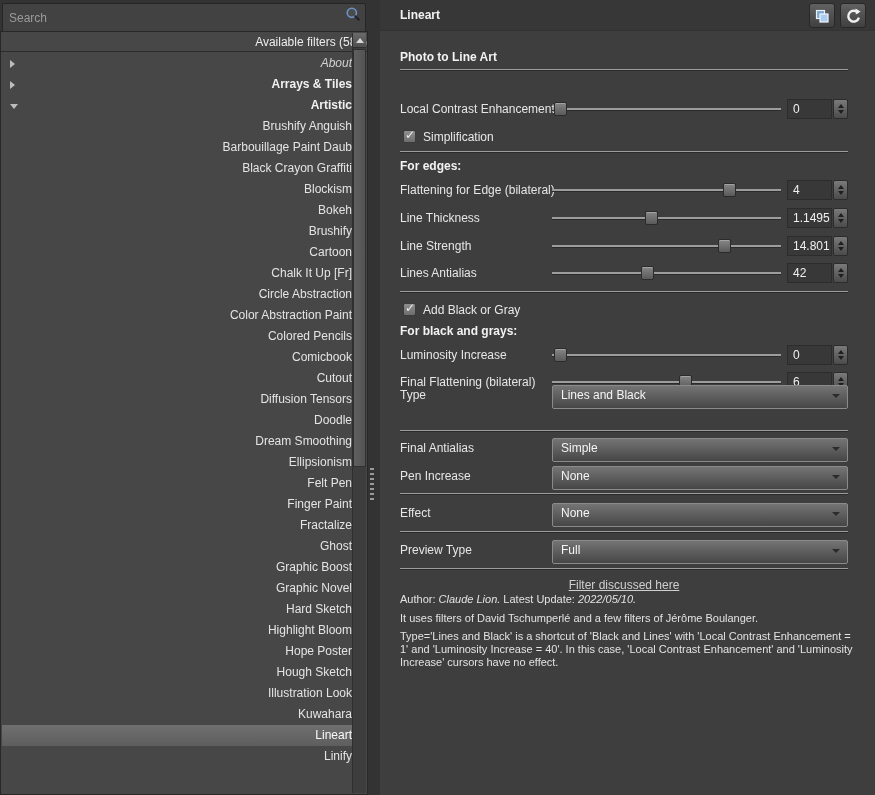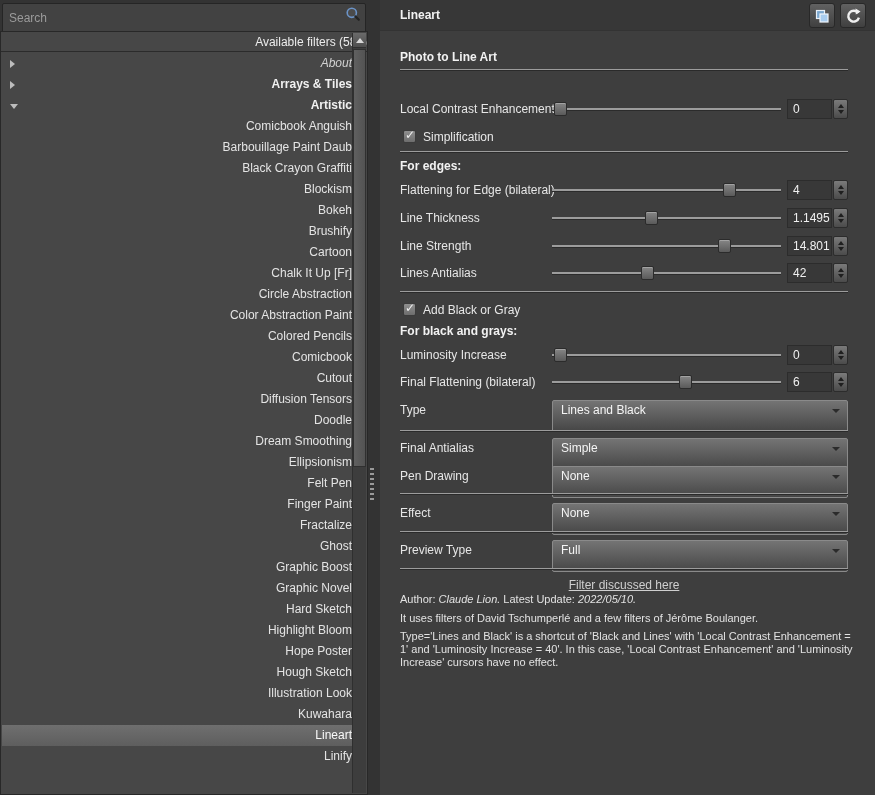--- a/index.html
+++ b/index.html
@@ -69,21 +69,21 @@
   .spin{position:absolute;right:0;top:3px;width:61px;height:20px;}
   .spin-val{position:absolute;left:0;top:0;bottom:0;right:16px;background:#383838;border:1px solid #2c2c2c;
     color:#f0f0f0;font-size:12px;line-height:18px;padding-left:5px;}
   .spin-btns{position:absolute;right:0;top:0;width:15px;height:20px;border:1px solid #2c2c2c;border-radius:2px;
     background:linear-gradient(#7a7a7a,#4b4b4b);}
   .spin-btns::before{content:"";position:absolute;left:50%;top:4px;margin-left:-3px;width:0;height:0;
     border-bottom:4px solid #1f1f1f;border-left:3px solid transparent;border-right:3px solid transparent;}
   .spin-btns::after{content:"";position:absolute;left:50%;bottom:4px;margin-left:-3px;width:0;height:0;
     border-top:4px solid #1f1f1f;border-left:3px solid transparent;border-right:3px solid transparent;}
 
-  .combo{position:absolute;left:152px;right:0;top:3px;height:32px;border:1px solid #8a8a8a;border-radius:2px;
+  .combo{position:absolute;left:152px;right:0;top:3px;height:24px;border:1px solid #8a8a8a;border-radius:2px;
     background:linear-gradient(#747474,#464646);cursor:pointer;text-align:right;}
   .combo-val{position:absolute;left:8px;top:1px;line-height:17px;font-size:12px;color:#f5f5f5;}
   .combo-arrow{position:absolute;right:7px;top:8px;width:0;height:0;
     border-top:4px solid #2b2b2b;border-left:4px solid transparent;border-right:4px solid transparent;}
 
   .checkbox{position:absolute;left:3px;top:6px;width:13px;height:13px;border:1px solid #3b3b3b;border-radius:2px;
     background:linear-gradient(#8f8f8f,#6d6d6d);cursor:pointer;}
   .checkbox.checked::after{content:"\2713";position:absolute;left:1px;top:-3px;font-size:12px;font-weight:bold;color:#f0f0f0;}
   .chk-lbl{position:absolute;left:23px;top:50%;transform:translateY(-50%);font-size:12px;color:#e8e8e8;}
 
@@ -106,21 +106,21 @@
         <line x1="10.4" y1="10.4" x2="13.8" y2="13.8" stroke="#242424" stroke-width="2.2" stroke-linecap="round"></line>
       </svg>
     </div>
 
     <div id="list-frame">
       <div id="list-header">Available filters (584)</div>
       <div id="filter-tree">
           <div class="tree-row category italic"><span class="arrow col"></span><span>About</span></div>
           <div class="tree-row category bold"><span class="arrow col"></span><span>Arrays &amp; Tiles</span></div>
           <div class="tree-row category bold"><span class="arrow exp"></span><span>Artistic</span></div>
-          <div class="tree-row child"><span>Comicbook Anguish</span></div>
+          <div class="tree-row child"><span>Brushify Anguish</span></div>
           <div class="tree-row child"><span>Barbouillage Paint Daub</span></div>
           <div class="tree-row child"><span>Black Crayon Graffiti</span></div>
           <div class="tree-row child"><span>Blockism</span></div>
           <div class="tree-row child"><span>Bokeh</span></div>
           <div class="tree-row child"><span>Brushify</span></div>
           <div class="tree-row child"><span>Cartoon</span></div>
           <div class="tree-row child"><span>Chalk It Up [Fr]</span></div>
           <div class="tree-row child"><span>Circle Abstraction</span></div>
           <div class="tree-row child"><span>Color Abstraction Paint</span></div>
           <div class="tree-row child"><span>Colored Pencils</span></div>
@@ -269,39 +269,39 @@
       <div class="slider">
         <div class="track"></div>
         <div class="thumb" style="left: calc(59% - 7.67px);"></div>
       </div>
       <div class="spin">
         <div class="spin-val">6</div>
         <div class="spin-btns"></div>
       </div>
     </div>
 
-    <div class="row" style="top:397px">
+    <div class="row" style="top:382px">
       <span class="lbl">Type</span>
       <div class="combo">
         <span class="combo-val">Lines and Black</span>
         <span class="combo-arrow"></span>
       </div>
     </div>
     <div class="sep" style="top:430px"></div>
 
     <div class="row" style="top:435px">
       <span class="lbl">Final Antialias</span>
       <div class="combo">
         <span class="combo-val">Simple</span>
         <span class="combo-arrow"></span>
       </div>
     </div>
 
     <div class="row" style="top:463px">
-      <span class="lbl">Pen Drawing</span>
+      <span class="lbl">Pen Increase</span>
       <div class="combo">
         <span class="combo-val">None</span>
         <span class="combo-arrow"></span>
       </div>
     </div>
     <div class="sep" style="top:493px"></div>
 
     <div class="row" style="top:500px">
       <span class="lbl">Effect</span>
       <div class="combo">

